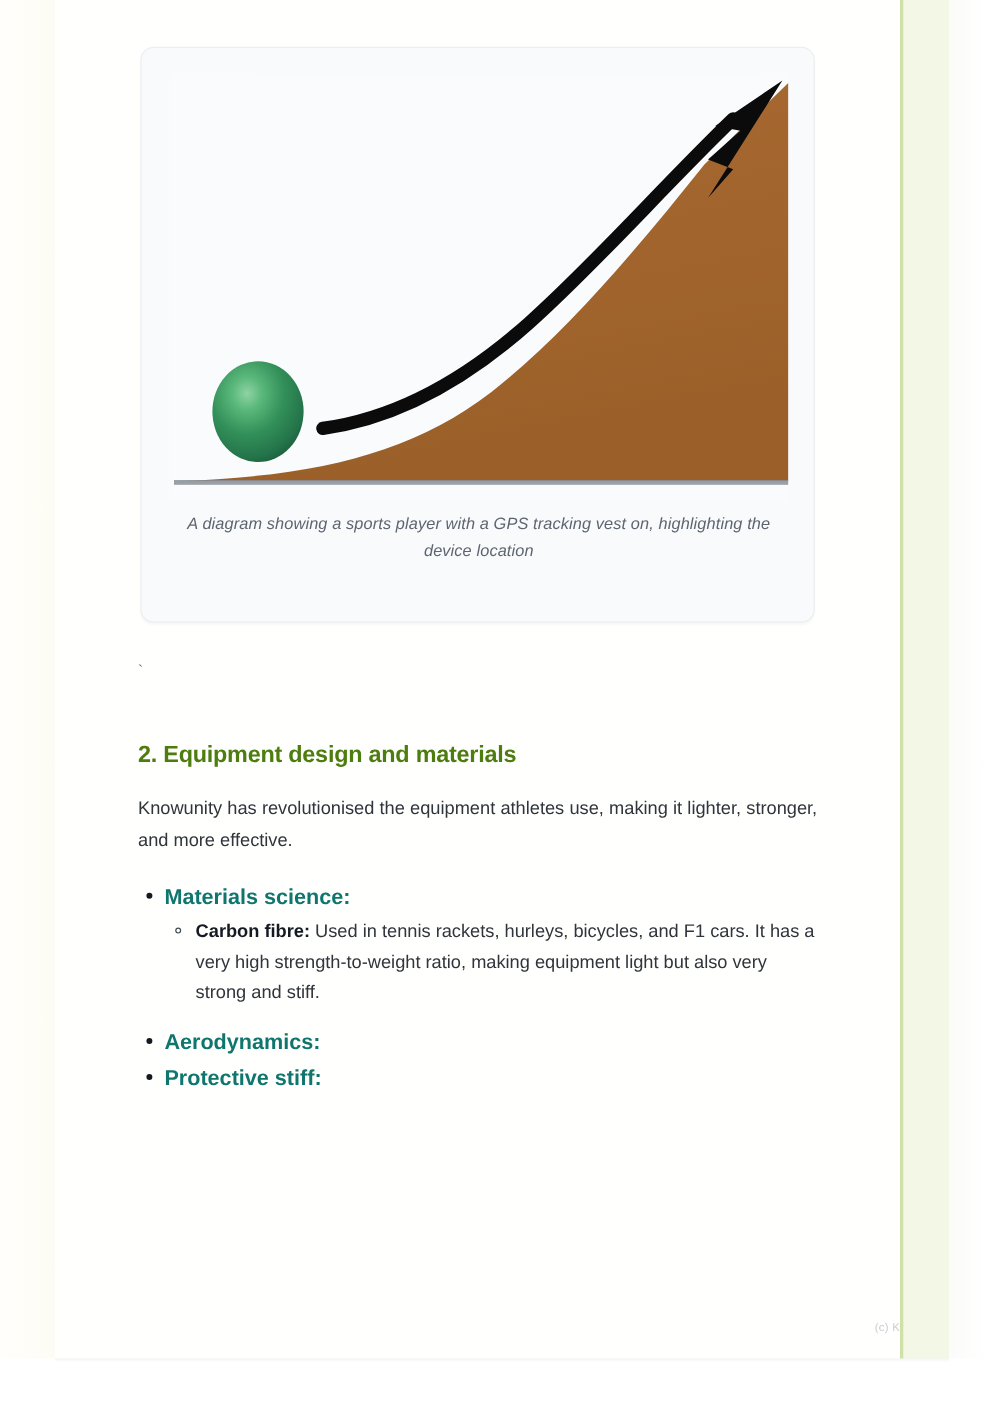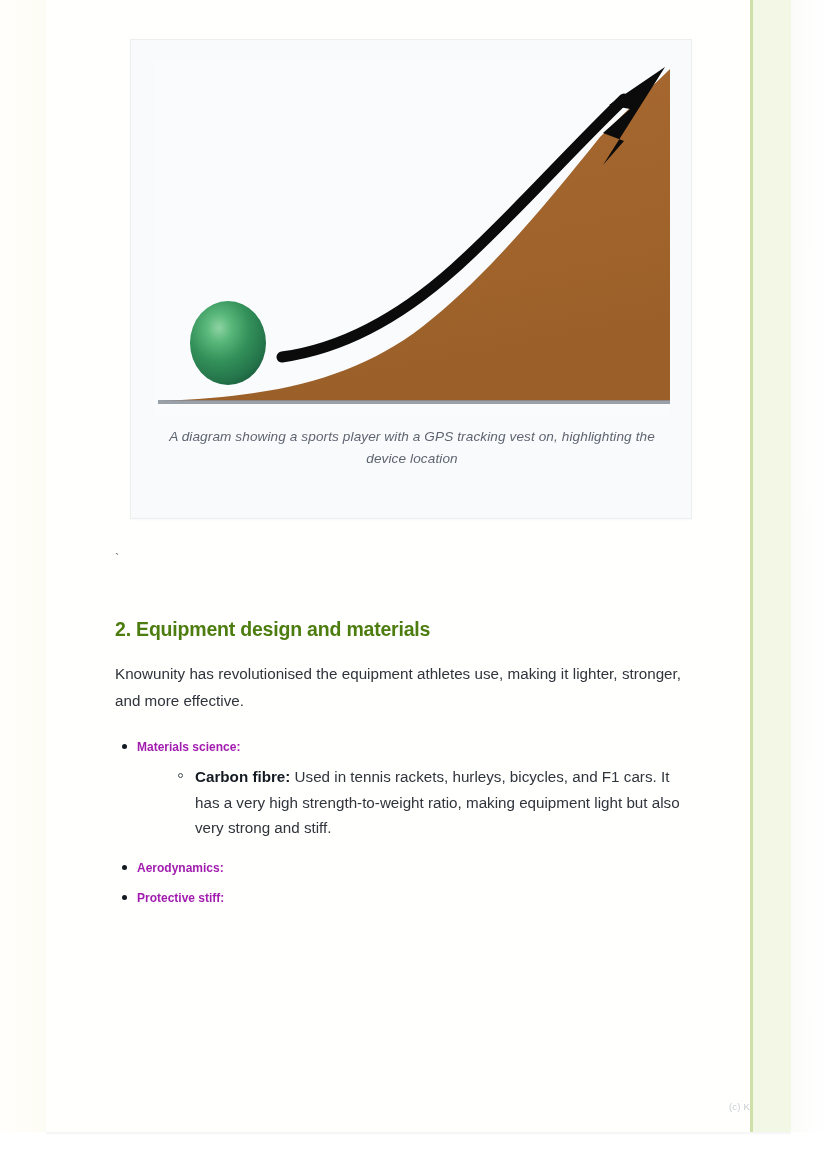--- a/index.html
+++ b/index.html
@@ -78,27 +78,27 @@
     left: 46px;
     top: 1132px;
     width: 745px;
     height: 3px;
     background: linear-gradient(to bottom, rgba(0,0,0,.05), rgba(0,0,0,0));
   }
 
   
   #figure-card {
     position: absolute;
-    left: 84px;
+    left: 71px;
     top: 39px;
     width: 562px;
     height: 480px;
     background: #f8fafc;
     border: 1px solid #eceef0;
-    border-radius: 0;
+    border-radius: 11px;
     box-sizing: border-box;
     box-shadow: 0 1px 2px rgba(0,0,0,.03);
   }
 
   #figure-image-frame {
     position: absolute;
     left: 23px;
     top: 21px;
     width: 516px;
     height: 356px;
@@ -156,24 +156,24 @@
   ul.lvl1 {
     margin: 20px 0 0 0;
     padding-left: 22px;
     list-style: none;
   }
   ul.lvl1 > li.l1 {
     position: relative;
     margin-bottom: 4px;
   }
   ul.lvl1 > li.l1 > .l1-label {
-    font-size: 12px;
+    font-size: 18px;
     line-height: 26px;
     font-weight: 700;
-    color: #a21caf;
+    color: #0f766e;
   }
   ul.lvl1 > li.l1::before {
     content: "";
     position: absolute;
     left: -15px;
     top: 10px;
     width: 5px;
     height: 5px;
     border-radius: 50%;
     background: #141a22;
@@ -183,21 +183,20 @@
     margin: 4px 0 0 0;
     padding-left: 26px;
     list-style: none;
   }
   ul.lvl2 > li.l2 {
     position: relative;
     font-size: 15.2px;
     line-height: 25.5px;
     color: #30343b;
     margin-bottom: 14px;
-    margin-left: 32px;
   }
   ul.lvl2 > li.l2::before {
     content: "";
     position: absolute;
     left: -17px;
     top: 9px;
     width: 5px;
     height: 5px;
     border-radius: 50%;
     border: 1.2px solid #454b55;

